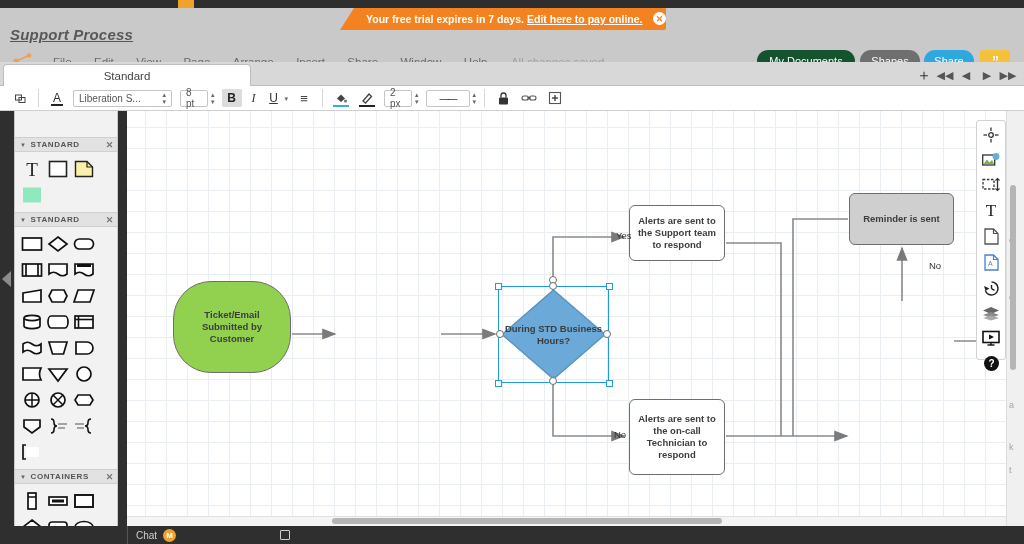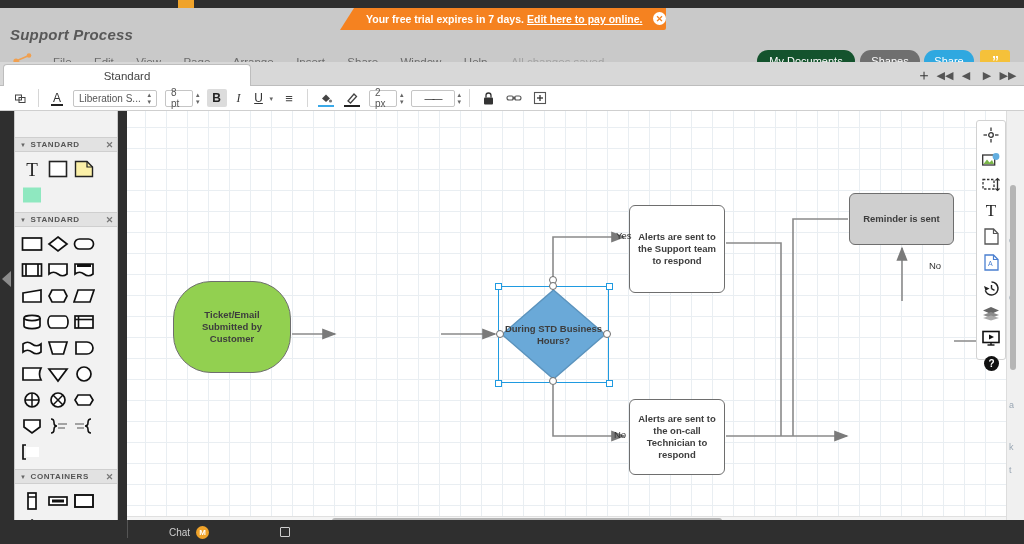--- a/index.html
+++ b/index.html
@@ -17,21 +17,21 @@
 
   
   .app-header {
     position: absolute; left: 0; top: 8px; width: 1024px; height: 62px;
     background: #c9c9c9;
     border-bottom: 1px solid #b0b0b0;
   }
   .doc-title {
     position: absolute; left: 10px; top: 18px;
     font-size: 15px; font-weight: bold; font-style: italic;
-    color: #585858; letter-spacing: .2px;
+    color: #585858; letter-spacing: .2px; text-decoration: underline;
   }
   .brand-logo { position: absolute; left: 12px; top: 44px; width: 22px; height: 18px; }
 
   .menubar { position: absolute; left: 44px; top: 44px; height: 20px; }
   .menu-item {
     display: inline-block; padding: 1px 9px;
     font-size: 11.5px; color: #6b6b6b; cursor: default;
   }
   .menu-status {
     display: inline-block; padding: 1px 10px;
@@ -238,22 +238,22 @@
   .right-edge-strip {
     position: absolute; left: 1006px; top: 111px; width: 18px; height: 415px;
     background: #f0f0f0; border-left: 1px solid #ddd;
   }
   .edge-ghost {
     position: absolute; left: 1009px; font-size: 9px; color: #9aa7b4;
   }
 
   
   .bottombar {
-    position: absolute; left: 0; bottom: 0; width: 1024px; height: 24px;
-    background: #2f2f2f; display: flex; align-items: center; padding-left: 33px;
+    position: absolute; left: 0; bottom: 0; width: 1024px; height: 18px;
+    background: #2f2f2f; display: flex; align-items: center;
   }
   .chat-label { margin-left: 136px; font-size: 10px; color: #cfcfcf; cursor: pointer; }
   .chat-badge {
     margin-left: 6px; width: 13px; height: 13px; border-radius: 50%;
     background: #f0a32a; color: #fff; font-size: 8px; font-weight: bold;
     display: flex; align-items: center; justify-content: center;
   }
   .chat-expand {
     position: absolute; left: 280px; width: 10px; height: 10px;
     border: 1.5px solid #cfcfcf; border-radius: 1px; cursor: pointer;
@@ -325,21 +325,21 @@
         </svg>
     </div>
     <div class="fmt-sep"></div>
 
     <div class="fmt-ic" style="position:relative">
       <span style="font-size:12px;color:#333;line-height:12px">A</span>
       <div class="underline-bar" style="background:#222;bottom:2px;left:4px;right:4px"></div>
     </div>
     <div style="width:6px"></div>
 
-    <div class="fmt-field" style="width:84px">
+    <div class="fmt-field" style="width:99px">
       <span>Liberation S...</span>
       <span class="stepper" style="margin-left:auto">▴<br>▾</span>
     </div>
     <div style="width:8px"></div>
 
     <div class="fmt-field" style="width:28px;justify-content:center">
       <span>8 pt</span>
     </div>
     <span class="stepper">▴<br>▾</span>
     <div style="width:7px"></div>
@@ -704,21 +704,21 @@
     <div class="sel-handle" style="left:368px; top:172px;"></div>
     <div class="sel-handle" style="left:479px; top:172px;"></div>
     <div class="sel-handle" style="left:368px; top:269px;"></div>
     <div class="sel-handle" style="left:479px; top:269px;"></div>
     <div class="sel-port" style="left:422px; top:165px;"></div>
     <div class="sel-port" style="left:422px; top:171px;"></div>
     <div class="sel-port" style="left:369px; top:219px;"></div>
     <div class="sel-port" style="left:476px; top:219px;"></div>
     <div class="sel-port" style="left:422px; top:266px;"></div>
 
-    <div class="node node-box" style="left:502px; top:94px; width:96px; height:88px; padding:0 5px;">
+    <div class="node node-box" style="left:502px; top:94px; width:96px; height:56px; padding:0 5px;">
       <span>Alerts are sent to the Support team to respond</span>
     </div>
 
     <div class="node node-gray" style="left:722px; top:82px; width:105px; height:52px; padding:0 5px;">
       <span>Reminder is sent</span>
     </div>
 
     <div class="node node-box" style="left:502px; top:288px; width:96px; height:76px; padding:0 5px;">
       <span>Alerts are sent to the on-call Technician to respond</span>
     </div>

